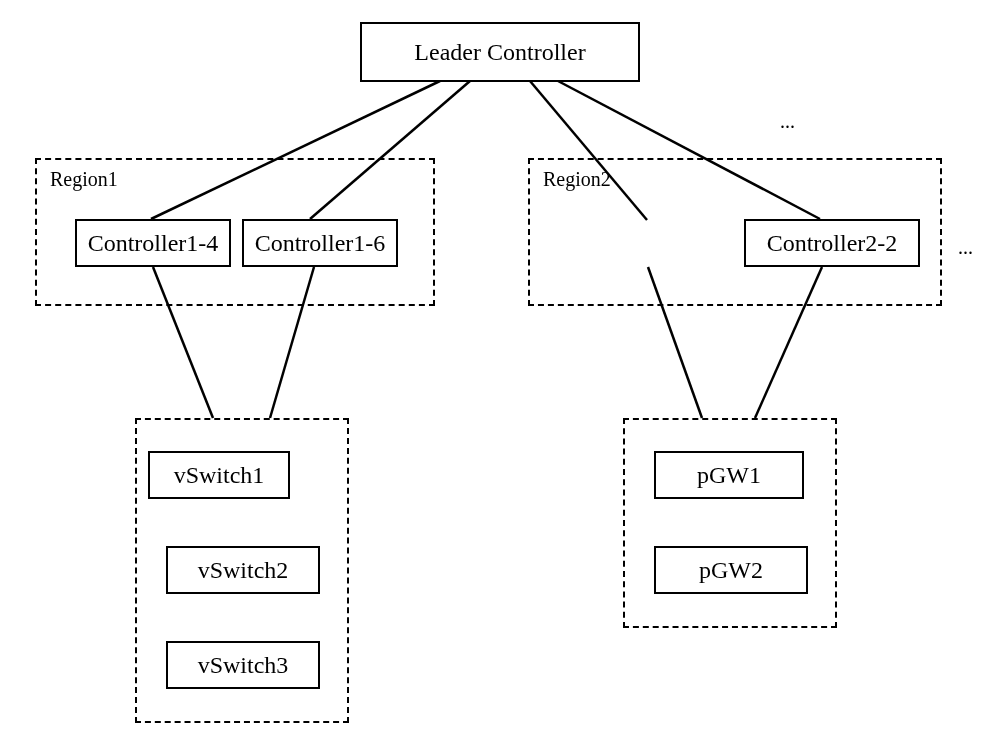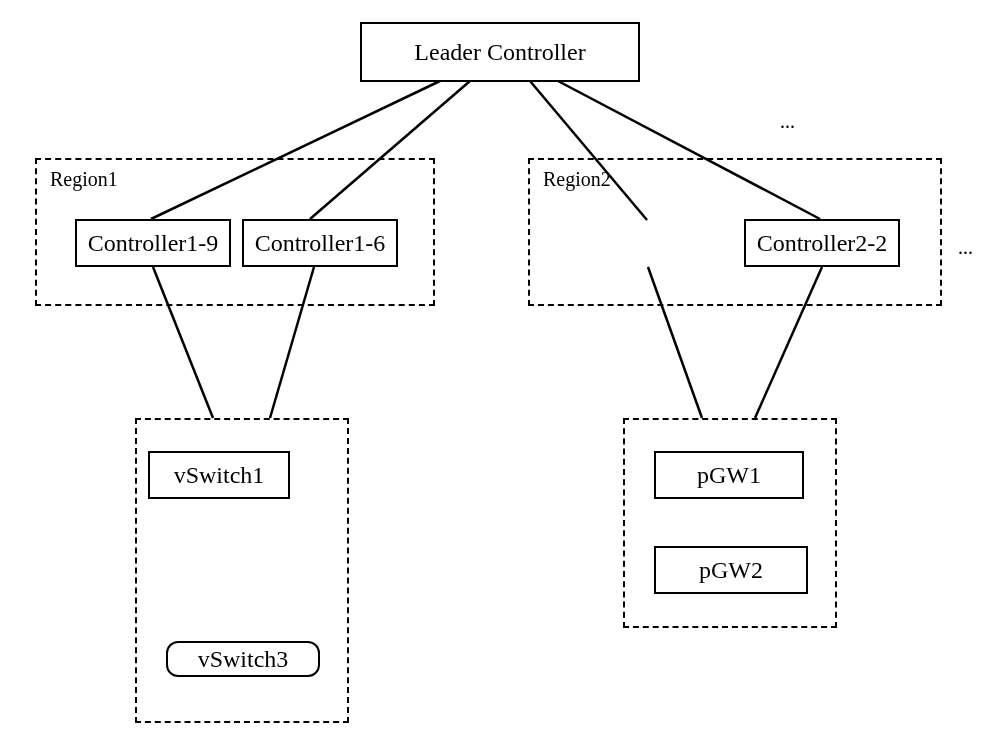--- a/index.html
+++ b/index.html
@@ -74,41 +74,44 @@
   <div class="box" style="left:360px; top:22px; width:280px; height:60px;">
     <span>Leader Controller</span>
   </div>
 
   <div class="ellipsis" style="left:780px; top:110px;">...</div>
 
   <div class="region" style="left:35px; top:158px; width:400px; height:148px;"></div>
   <div class="region-label" style="left:50px; top:168px;">Region1</div>
 
   <div class="box" style="left:75px; top:219px; width:156px; height:48px;">
-    <span>Controller1-9</span>
+    <span>Controller1-4</span>
   </div>
   <div class="box" style="left:242px; top:219px; width:156px; height:48px;">
     <span>Controller1-6</span>
   </div>
 
   <div class="region" style="left:528px; top:158px; width:414px; height:148px;"></div>
   <div class="region-label" style="left:543px; top:168px;">Region2</div>
 
-  <div class="box" style="left:744px; top:219px; width:156px; height:48px;">
+  <div class="box" style="left:744px; top:219px; width:176px; height:48px;">
     <span>Controller2-2</span>
   </div>
 
   <div class="ellipsis" style="left:958px; top:236px;">...</div>
 
   <div class="region" style="left:135px; top:418px; width:214px; height:305px;"></div>
 
   <div class="box" style="left:148px; top:451px; width:142px; height:48px;">
     <span>vSwitch1</span>
   </div>
-  <div class="box" style="left:166px; top:641px; width:154px; height:36px;border-radius:12px;">
+  <div class="box" style="left:166px; top:546px; width:154px; height:48px;">
+    <span>vSwitch2</span>
+  </div>
+  <div class="box" style="left:166px; top:641px; width:154px; height:48px;">
     <span>vSwitch3</span>
   </div>
 
   <div class="region" style="left:623px; top:418px; width:214px; height:210px;"></div>
 
   <div class="box" style="left:654px; top:451px; width:150px; height:48px;">
     <span>pGW1</span>
   </div>
   <div class="box" style="left:654px; top:546px; width:154px; height:48px;">
     <span>pGW2</span>

